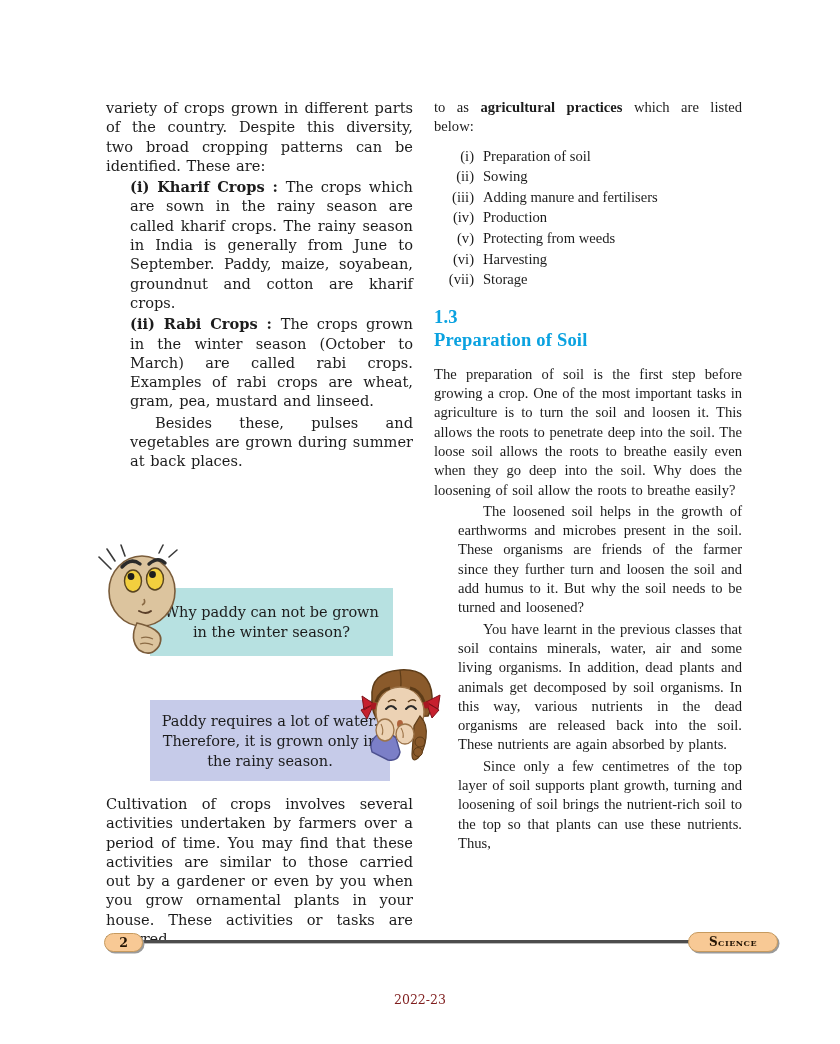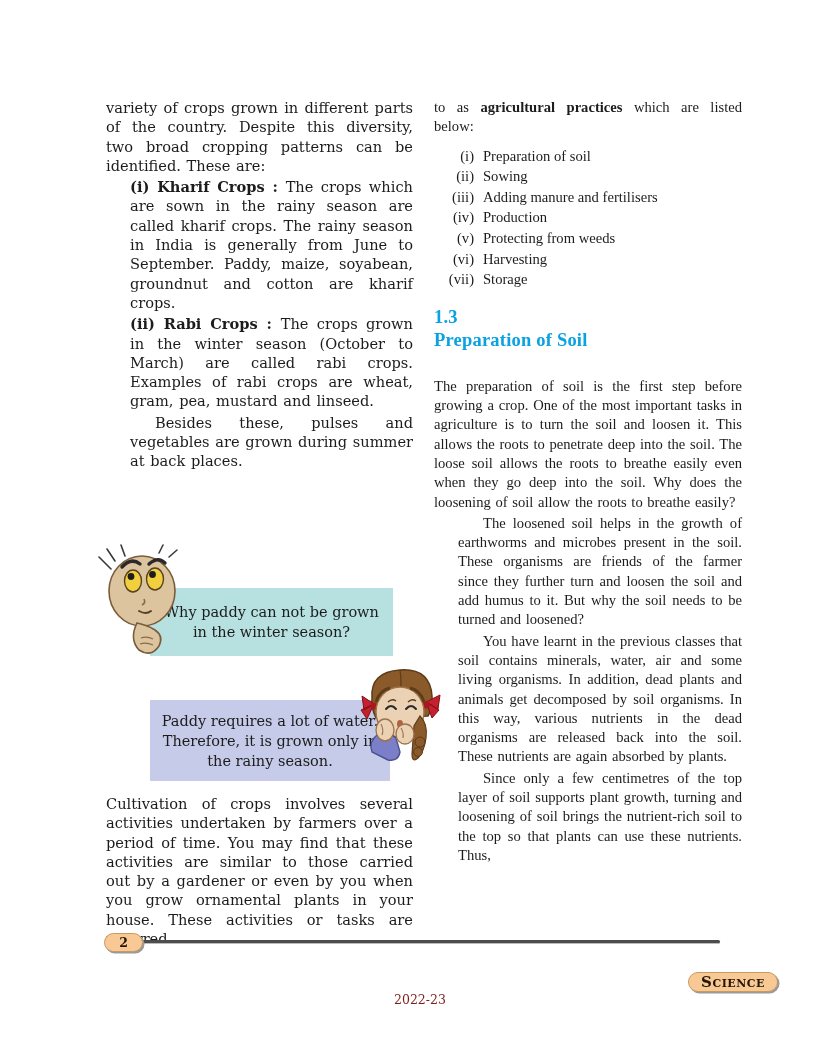--- a/index.html
+++ b/index.html
@@ -21,21 +21,21 @@
   .sec-heading{
     display:flex;margin:14px 0 0 0;color:var(--heading-color,#0aa2e0);
     font-size:18.5px;line-height:23px;font-weight:bold;letter-spacing:.2px;
   }
   .sec-heading .sec-num{flex:none;width:36px;}
   .sec-heading.single{margin-top:16px;flex-direction:column;}
   .plist{margin:9px 0 0 0;}
   .plist-row{display:flex;font-size:14.6px;line-height:20.6px;}
   .plist-row .pnum{flex:none;width:40px;text-align:right;}
   .plist-row .plabel{margin-left:9px;}
-  .rc-para1{margin-top:25px;}
+  .rc-para1{margin-top:13px;}
   
   .bubble{
     position:absolute;display:flex;align-items:center;justify-content:center;
     font-size:14.5px;line-height:20px;text-align:center;color:#1c1c1c;
     padding:4px 10px;box-sizing:border-box;
   }
   .bubble-q{left:150px;top:588px;width:243px;height:68px;background:var(--bubble-q-bg,#b7e1e1);}
   .bubble-a{left:150px;top:700px;width:240px;height:81px;background:var(--bubble-a-bg,#c6cbe9);}
   .char{position:absolute;z-index:2;}
   .char-thinker{left:95px;top:543px;}
@@ -47,22 +47,22 @@
     background:var(--rule-color,#4d4d4d);border-radius:2px;box-shadow:0 1px 0 #bbb;
   }
   .badge{
     position:absolute;z-index:3;background:var(--badge-bg,#f8c995);
     border:1px solid var(--badge-border,#c79a5e);border-radius:10px;
     box-shadow:1.5px 1.5px 0 #9a9a9a;color:#241505;font-weight:bold;
     display:flex;align-items:center;justify-content:center;box-sizing:border-box;
   }
   .page-badge{left:104px;top:933px;width:39px;height:19px;font-size:12.5px;}
   .book-badge{
-    left:688px;top:932px;width:90px;height:20px;font-size:15px;
-    font-variant:small-caps;letter-spacing:.5px;margin-top:40px;
+    left:688px;top:932px;width:90px;height:20px;font-size:12px;
+    font-variant:small-caps;letter-spacing:.5px;
   }
   .year-note{
     position:absolute;left:0;top:992px;width:840px;text-align:center;
     font-size:12.5px;color:#7f1d1d;
   }
 </style>
 </head>
 <body>
 
 <div class="page">

